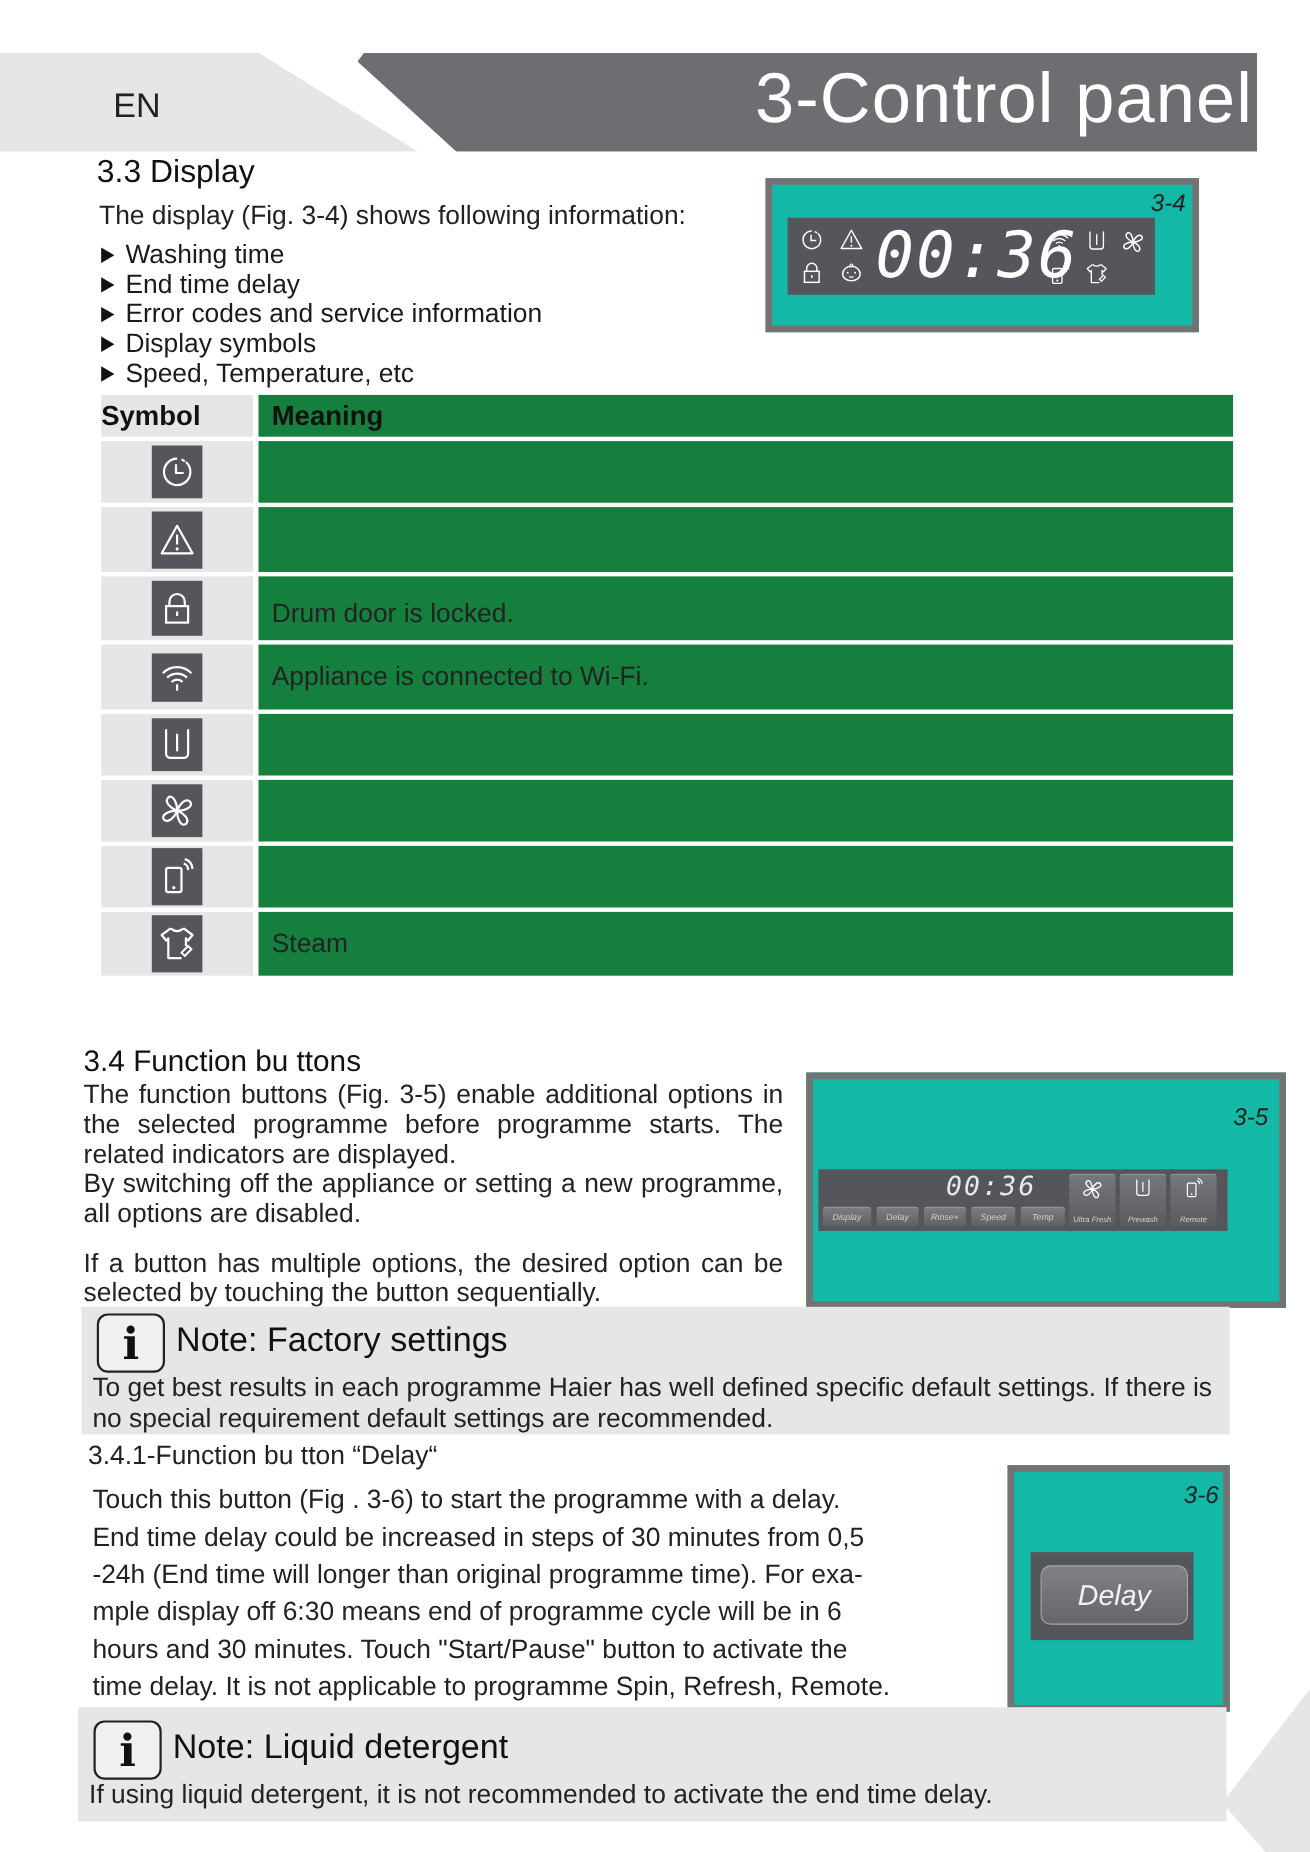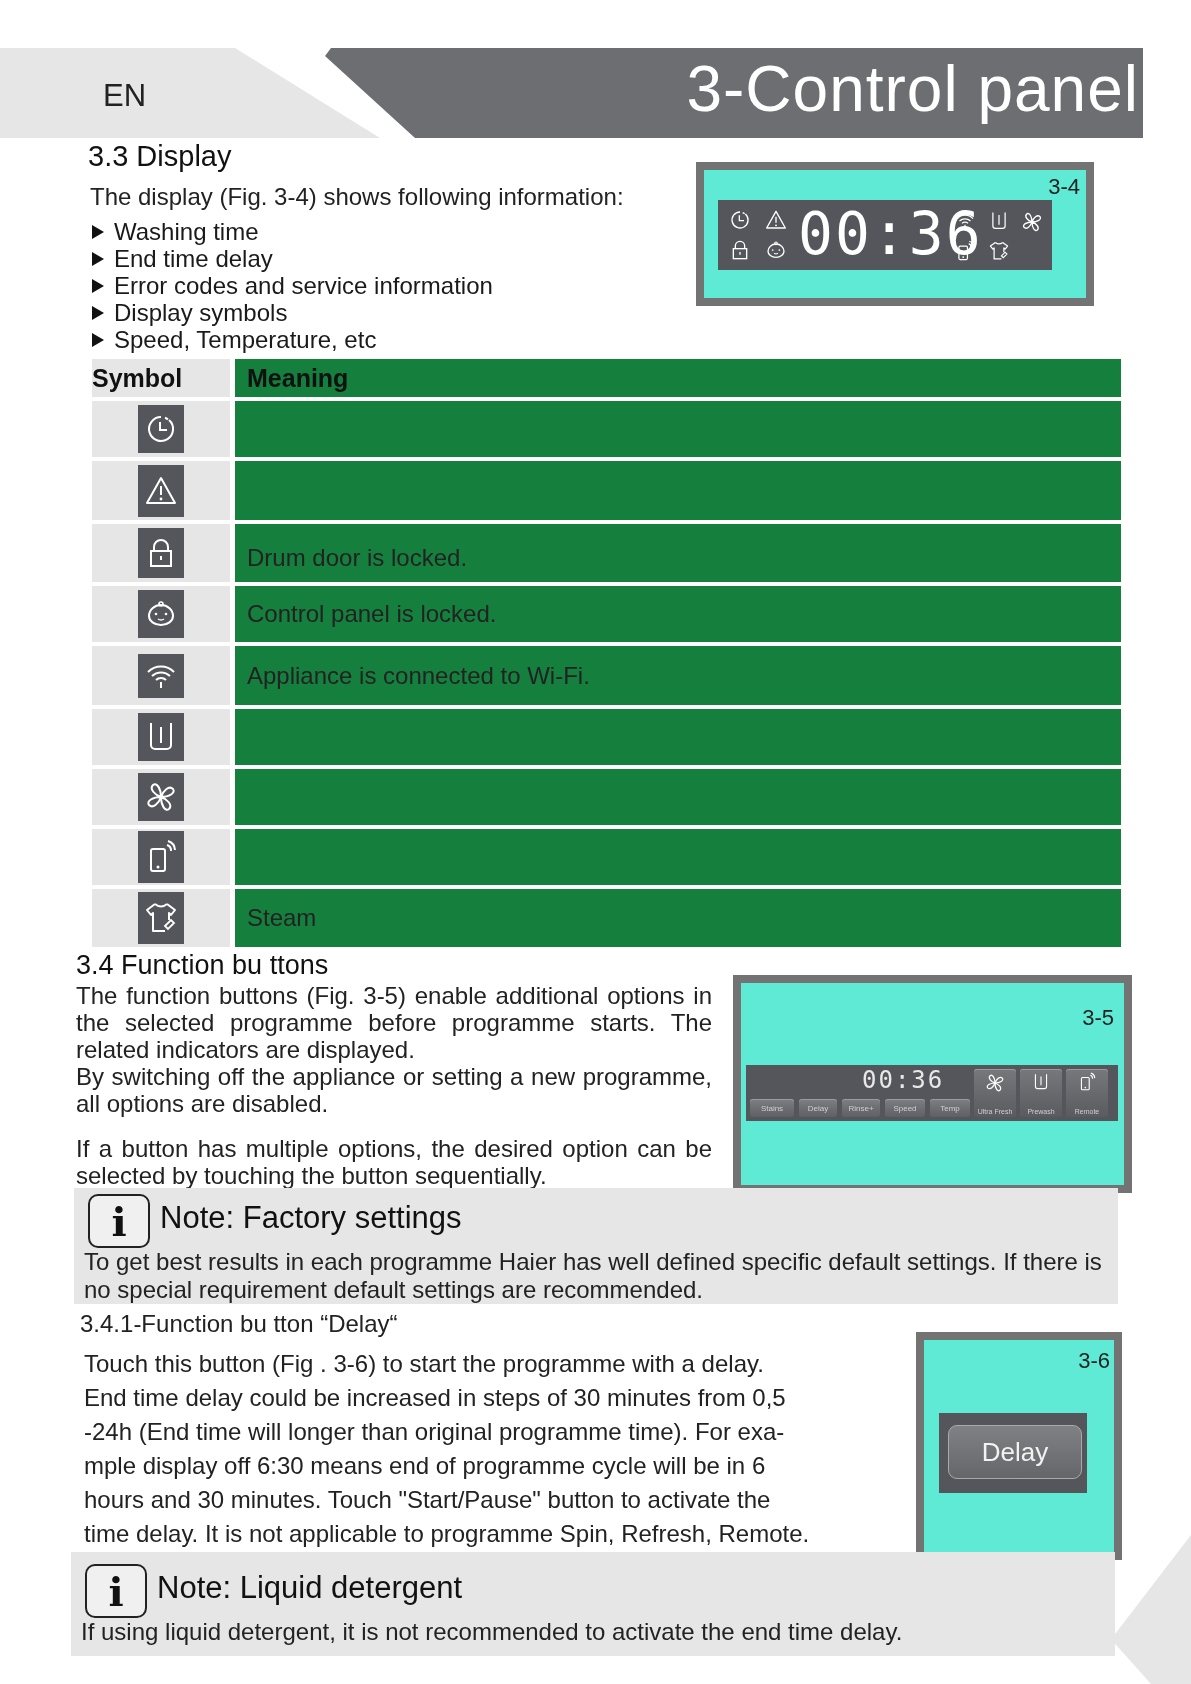--- a/index.html
+++ b/index.html
@@ -9,21 +9,21 @@
   .hdr-light{left:0;top:48px;width:380px;height:90px;background:#e6e6e7;clip-path:polygon(0 0,235px 0,380px 100%,0 100%);border-radius:0 0 0 0;}
   .hdr-dark{left:325px;top:48px;width:818px;height:90px;background:#6d6e71;clip-path:polygon(0 8px,6px 0,100% 0,100% 100%,90px 100%);}
   .hdr-en{left:103px;top:78px;font-size:31px;color:#222;font-weight:300;}
   .hdr-title{right:52px;top:52px;font-size:64px;color:#fff;letter-spacing:1px;font-weight:300;}
   .h2{font-size:29px;color:#111;}
   .body-t{font-size:24px;color:#222;line-height:27px;}
   .bullets{list-style:none;margin:0;padding:0;}
   .bullets li{font-size:24px;line-height:27px;display:flex;align-items:center;}
   .bullets li .tri{width:0;height:0;border-left:12px solid #111;border-top:7px solid transparent;border-bottom:7px solid transparent;margin-right:10px;}
   
-  .figbox{border:8px solid #737373;background:#5eead4;}
+  .figbox{border:6px solid #737373;background:#14b8a6;font-style:italic;}
   .fig-label{font-size:22px;color:#222;}
   .lcd{background:#55565b;}
   .lcd-digits{font-family:"DejaVu Sans Mono",monospace;color:#fff;letter-spacing:2px;}
   
   .tbl{left:92px;top:359px;width:1029px;}
   .trow{display:flex;margin-bottom:4px;}
   .tcell-s{width:138px;background:#e6e6e7;margin-right:5px;display:flex;align-items:center;justify-content:center;}
   .tcell-m{flex:1;background:#15803d;display:flex;align-items:center;padding-left:12px;font-size:24px;color:#222;}
   .th{font-weight:bold;font-size:25px;color:#111;}
   .sym{width:46px;height:48px;background:#55565b;display:flex;align-items:center;justify-content:center;}
@@ -189,30 +189,20 @@
   <div class="trow" style="height:58px;border-radius:26px;">
     <div class="tcell-s">
         <div class="sym" style="height:50px">
           <svg>
             <use href="#i-lock"></use>
           </svg>
         </div>
       </div>
     <div class="tcell-m" style="padding-top:10px">Drum door is locked.</div>
   </div>
-  <div class="trow" style="height:56px;">
-    <div class="tcell-s">
-        <div class="sym">
-          <svg>
-            <use href="#i-child"></use>
-          </svg>
-        </div>
-      </div>
-    <div class="tcell-m">Control panel is locked.</div>
-  </div>
   <div class="trow" style="height:59px;">
     <div class="tcell-s">
         <div class="sym" style="height:44px">
           <svg>
             <use href="#i-wifi"></use>
           </svg>
         </div>
       </div>
     <div class="tcell-m">Appliance is connected to Wi-Fi.</div>
   </div>
@@ -258,25 +248,25 @@
   </div>
 </div>
 
 <div class="abs" style="left:76px;top:950px;font-size:27px;color:#111;">3.4 Function bu ttons</div>
 <div class="abs body-t" style="left:76px;top:982px;width:636px;text-align:justify;">
   <div>The function buttons (Fig. 3-5) enable additional options in the selected programme before programme starts. The related indicators are displayed.</div>
   <div>By switching off the appliance or setting a new programme, all options are disabled.</div>
   <div style="margin-top:18px">If a button has multiple options, the desired option can be selected by touching the button sequentially.</div>
 </div>
 
-<div class="abs figbox" style="left:733px;top:975px;width:383px;height:202px;">
+<div class="abs figbox" style="left:733px;top:975px;width:383px;height:202px;padding-left:41px;">
   <div class="abs fig-label" style="right:10px;top:22px;">3-5</div>
   <div class="abs lcd" style="left:5px;top:82px;width:372px;height:56px;">
     <div class="abs lcd-digits" style="left:116px;top:0px;font-size:24px;line-height:30px;color:#e8e8e8;">00:36</div>
-    <div class="fbtn" style="left:4px;top:34px;width:44px;">Stains</div>
+    <div class="fbtn" style="left:4px;top:34px;width:44px;">Display</div>
     <div class="fbtn" style="left:53px;top:34px;width:38px;">Delay</div>
     <div class="fbtn" style="left:96px;top:34px;width:38px;">Rinse+</div>
     <div class="fbtn" style="left:139px;top:34px;width:40px;">Speed</div>
     <div class="fbtn" style="left:184px;top:34px;width:40px;">Temp</div>
     <div class="fbig" style="left:228px;">
       <svg style="width:22px;height:22px">
           <use href="#i-fan"></use>
         </svg>
       <span>Ultra Fresh</span>
     </div>

